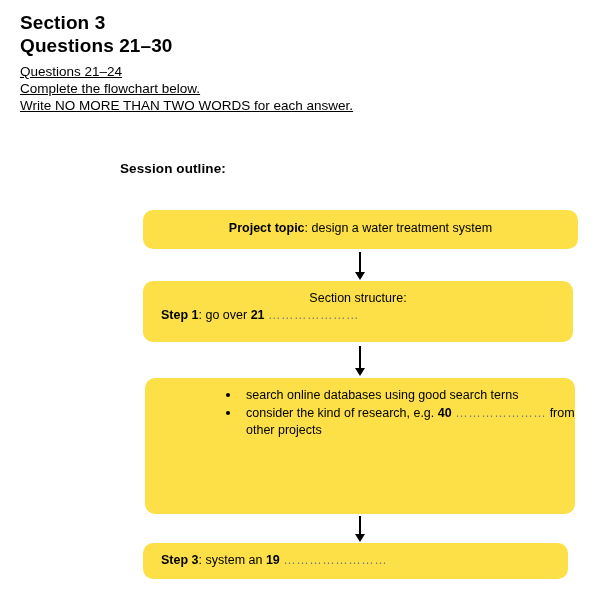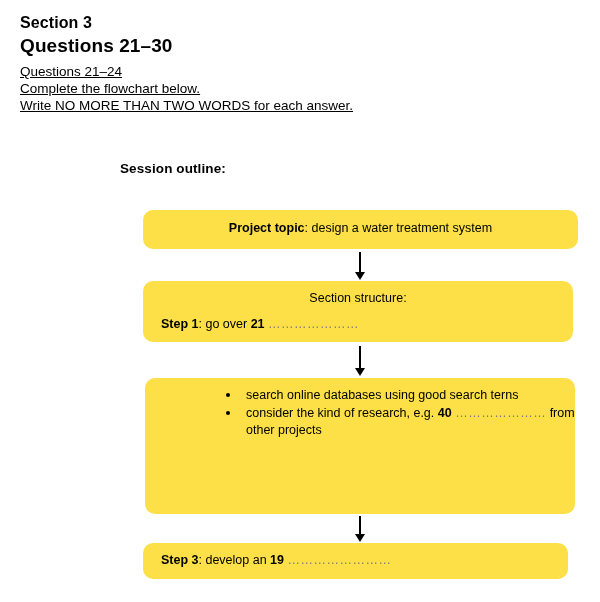--- a/index.html
+++ b/index.html
@@ -18,21 +18,21 @@
   }
 
   
   .header {
     position: absolute;
     left: 20px;
     top: 14px;
     width: 560px;
   }
   .section-label {
-    font-size: 16px;
+    font-size: 19px;
     font-weight: bold;
     line-height: 18px;
     letter-spacing: 0.1px;
   }
   .questions-title {
     font-size: 19px;
     font-weight: bold;
     line-height: 25px;
     letter-spacing: 0.1px;
     margin-top: 1px;
@@ -71,21 +71,21 @@
 
   .box-center-line {
     text-align: center;
   }
   #box-1 .box-center-line { margin-top: 10px; }
   #box-2 .box-center-line { margin-top: 9px; }
 
   .box-line {
     padding-left: 18px;
   }
-  #box-2 .box-line { margin-top: 9px; }
+  #box-2 .box-line { }
   #box-3 .box-line { margin-top: 16px; }
   #box-4 .box-line { margin-top: 9px; }
 
   b { font-weight: bold; }
   .dots {
     color: #7a7a7a;
     letter-spacing: 0.5px;
     font-size: 12.5px;
   }
 
@@ -192,16 +192,16 @@
   </div>
 </div>
 
 <div class="arrow" id="arrow-3">
   <div class="shaft"></div>
   <div class="head"></div>
 </div>
 
 <div class="flow-box" id="box-4">
   <div class="box-line">
-    <b>Step 3</b><span>: develop an </span><b>19</b>
+    <b>Step 3</b><span>: system an </span><b>19</b>
     <span class="dots">……………………</span>
   </div>
 </div>
 
 </body></html>

